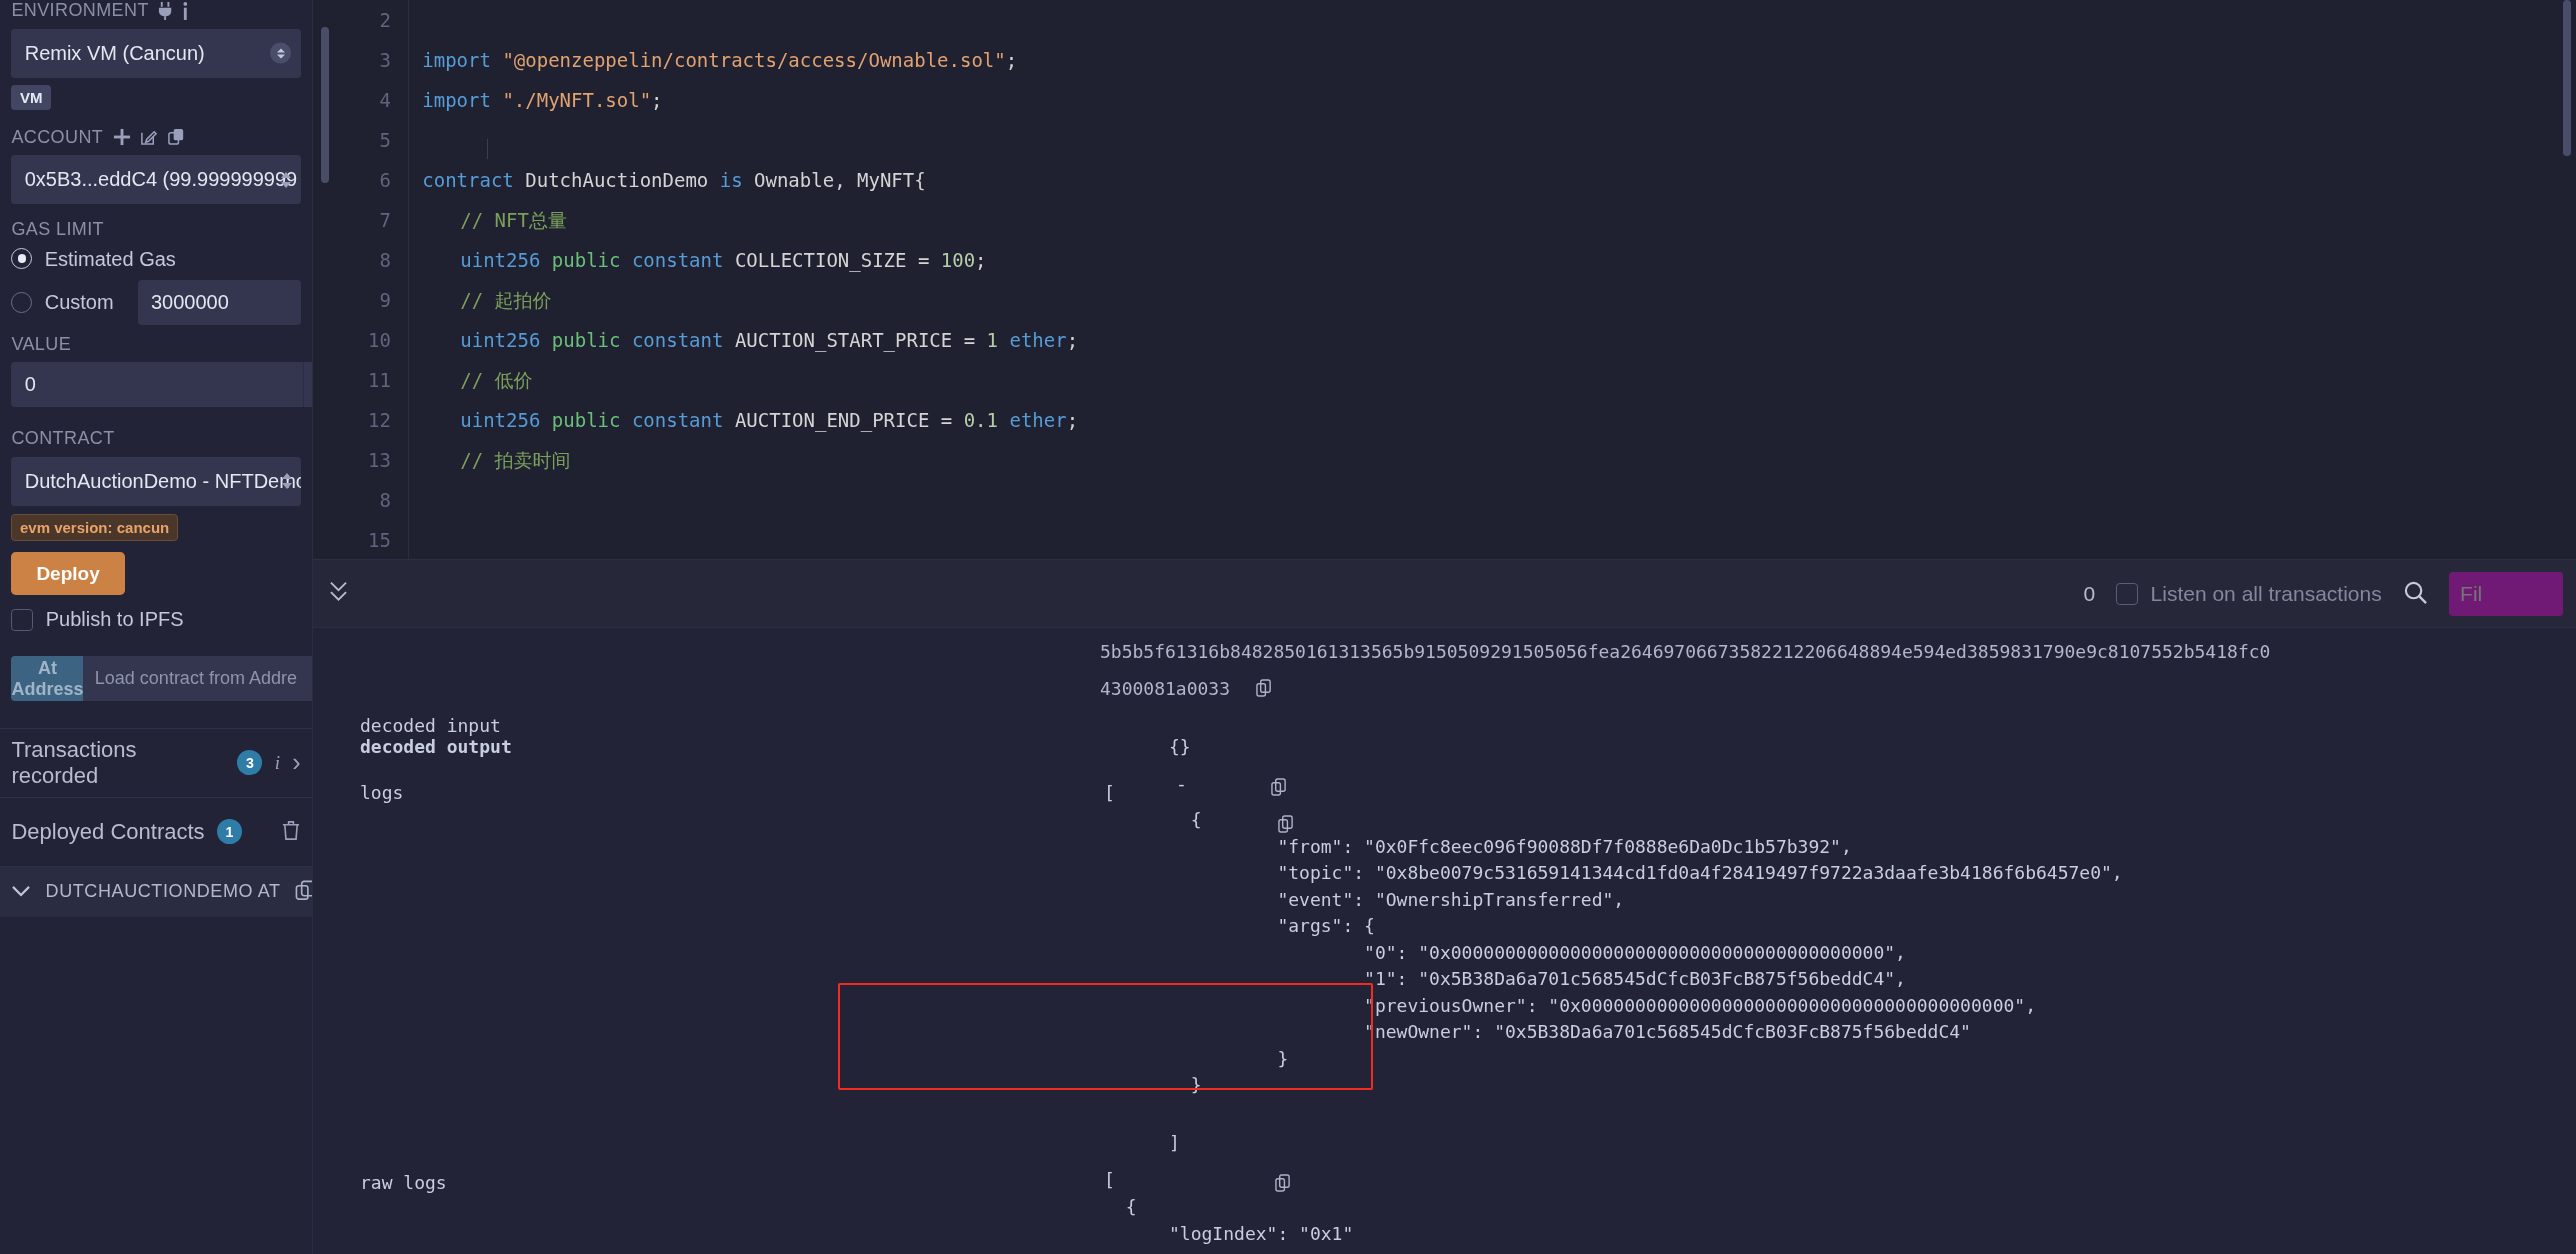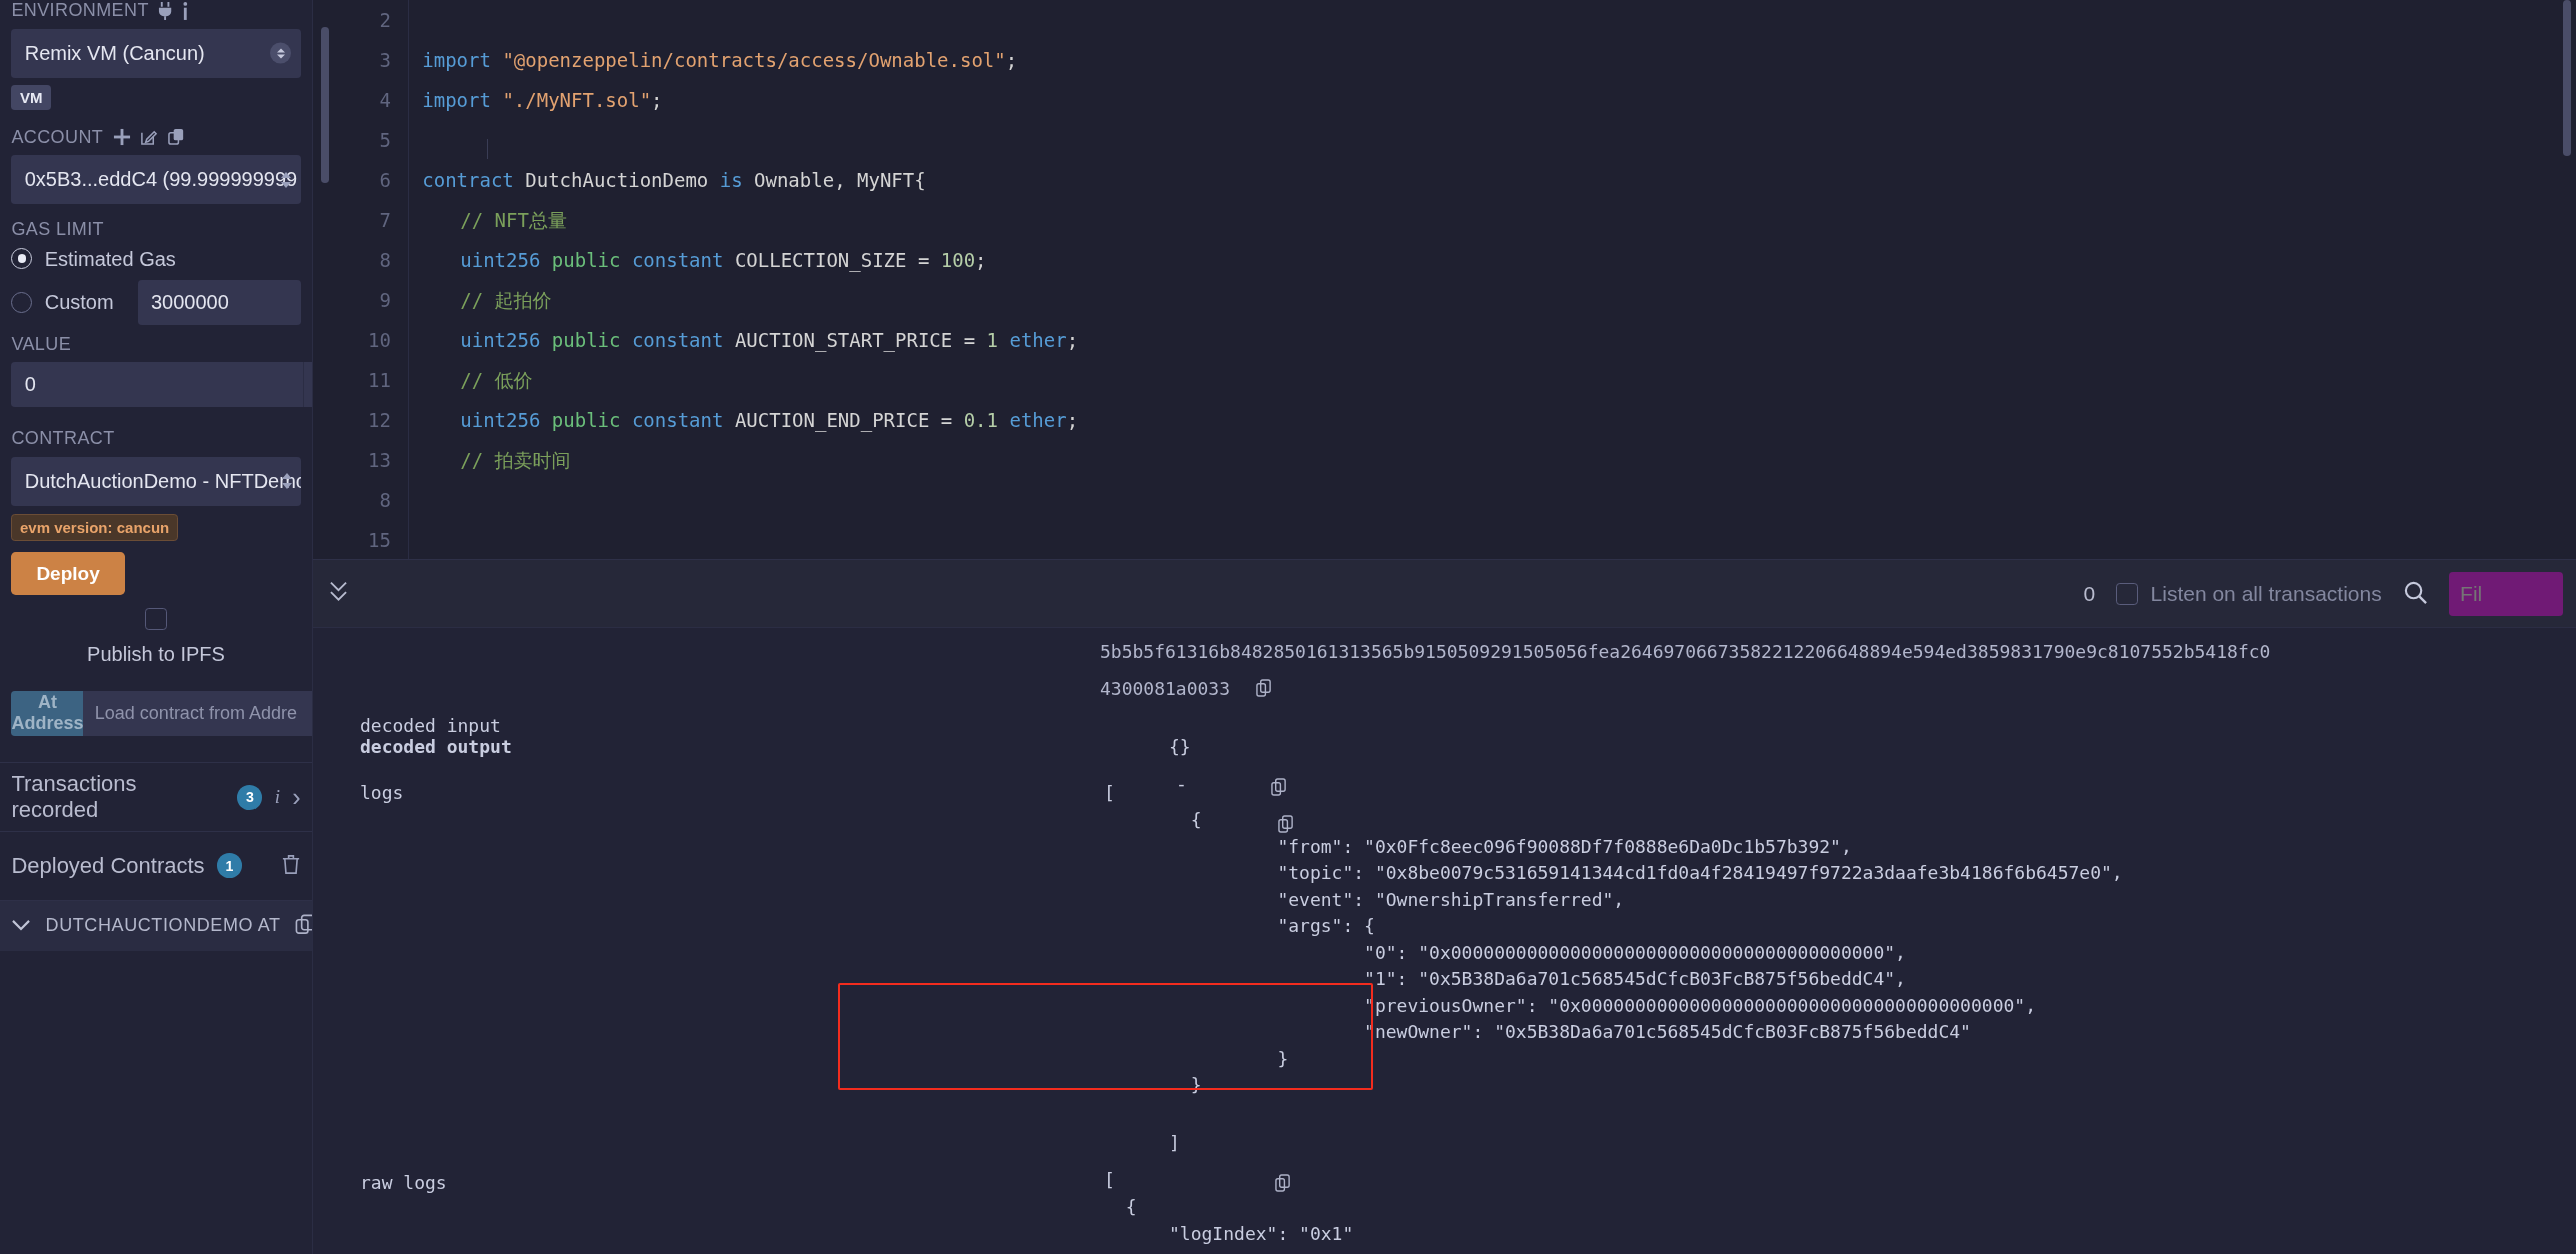--- a/index.html
+++ b/index.html
@@ -132,21 +132,21 @@
   .btn-deploy {
     margin-top: 11.4px;
     background: #cc8245; color: #ffffff;
     border: none; border-radius: 4.7px;
     font-size: 19px; font-weight: bold;
     padding: 10.4px 25px;
     cursor: pointer;
     font-family: "Liberation Sans", sans-serif;
   }
 
-  .chk-row { display: flex; align-items: center; gap: 12.3px; margin-top: 13.3px; flex-direction: column; }
+  .chk-row { display: flex; align-items: center; gap: 12.3px; margin-top: 13.3px; }
   .chk {
     width: 22px; height: 22px; border-radius: 3.8px;
     border: 1.9px solid #555878; background: transparent; flex: none;
   }
   .chk-label { color: #c5c8da; font-size: 20px; }
 
   .at-addr-row { display: flex; margin-top: 25px; height: 45px; }
   .at-addr-btn {
     width: 118px; background: #3c6382; color: #9fb4c6;
     border: none; border-radius: 3.8px 0 0 3.8px;

